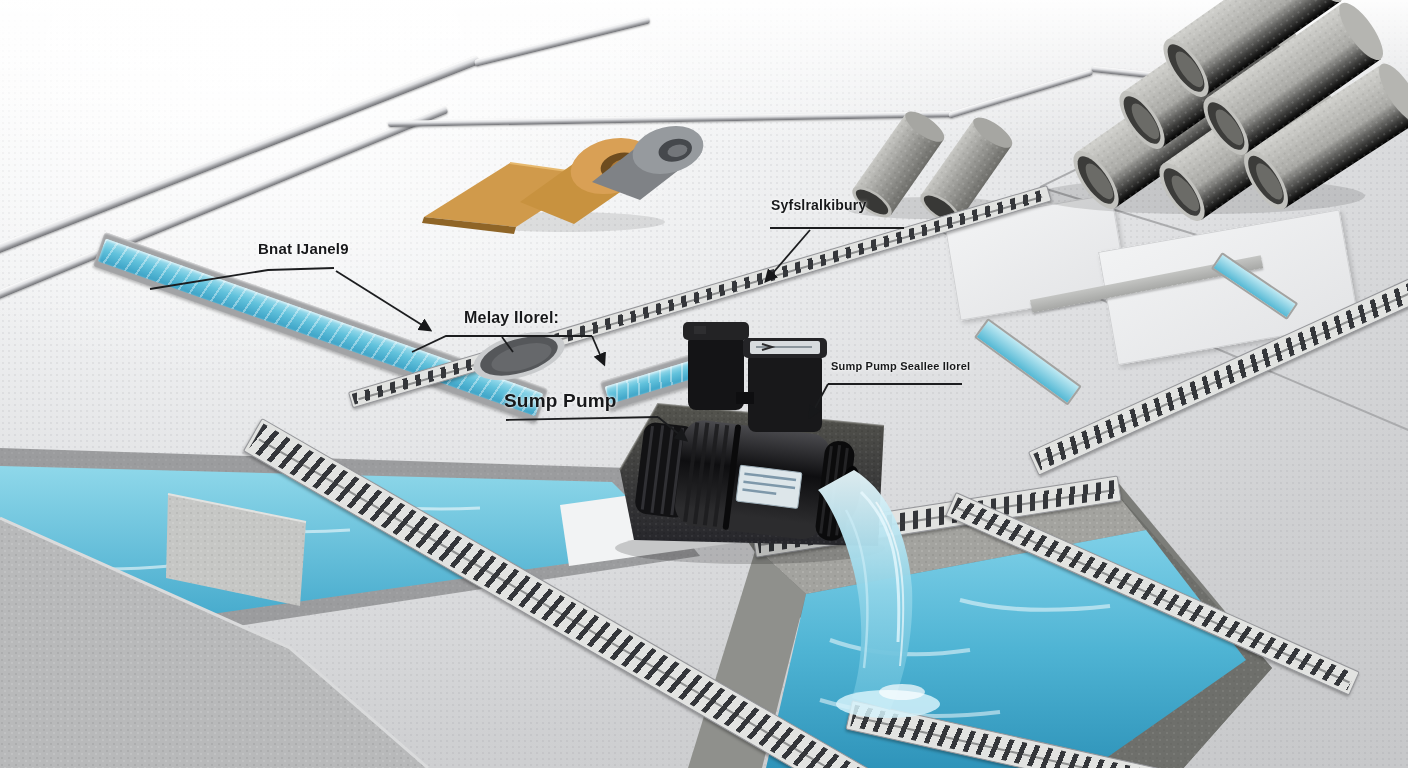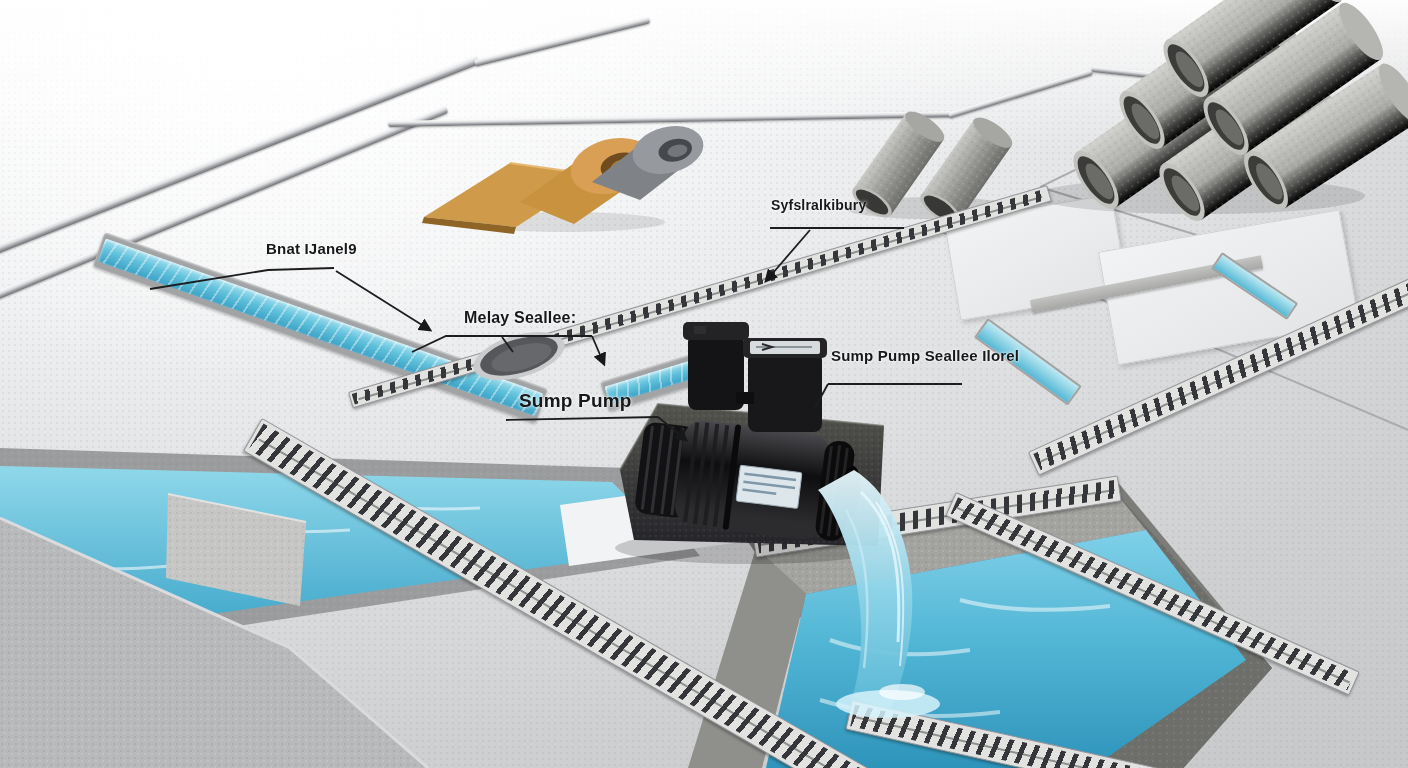--- a/index.html
+++ b/index.html
@@ -342,19 +342,19 @@
       <path d="M592,336 L604,364" marker-end="url(#ah)"></path>
       <path d="M506,420 L658,417"></path>
       <path d="M658,417 L686,440" marker-end="url(#ah)"></path>
       <path d="M770,228 L904,228"></path>
       <path d="M810,230 L766,281" marker-end="url(#ah)"></path>
       <path d="M962,384 L828,384"></path>
       <path d="M828,384 L810,417" marker-end="url(#ah)"></path>
     </g>
   </svg>
 
-  <div class="abs label" style="left:266px;top:240px;font-size:15px">Bnat IJanel9</div>
-  <div class="abs label" style="left:464px;top:309px;font-size:16px">Melay Seallee:</div>
-  <div class="abs label" style="left:519px;top:390px;font-size:19px">Sump Pump</div>
+  <div class="abs label" style="left:258px;top:240px;font-size:15px">Bnat IJanel9</div>
+  <div class="abs label" style="left:464px;top:309px;font-size:16px">Melay Ilorel:</div>
+  <div class="abs label" style="left:504px;top:390px;font-size:19px">Sump Pump</div>
   <div class="abs label" style="left:771px;top:197px;font-size:14px">Syfslralkibury</div>
-  <div class="abs label" style="left:831px;top:347px;font-size:15px">Sump Pump Seallee Ilorel</div>
+  <div class="abs label" style="left:831px;top:360px;font-size:11px">Sump Pump Seallee Ilorel</div>
 
 </div>
 
 </body></html>

